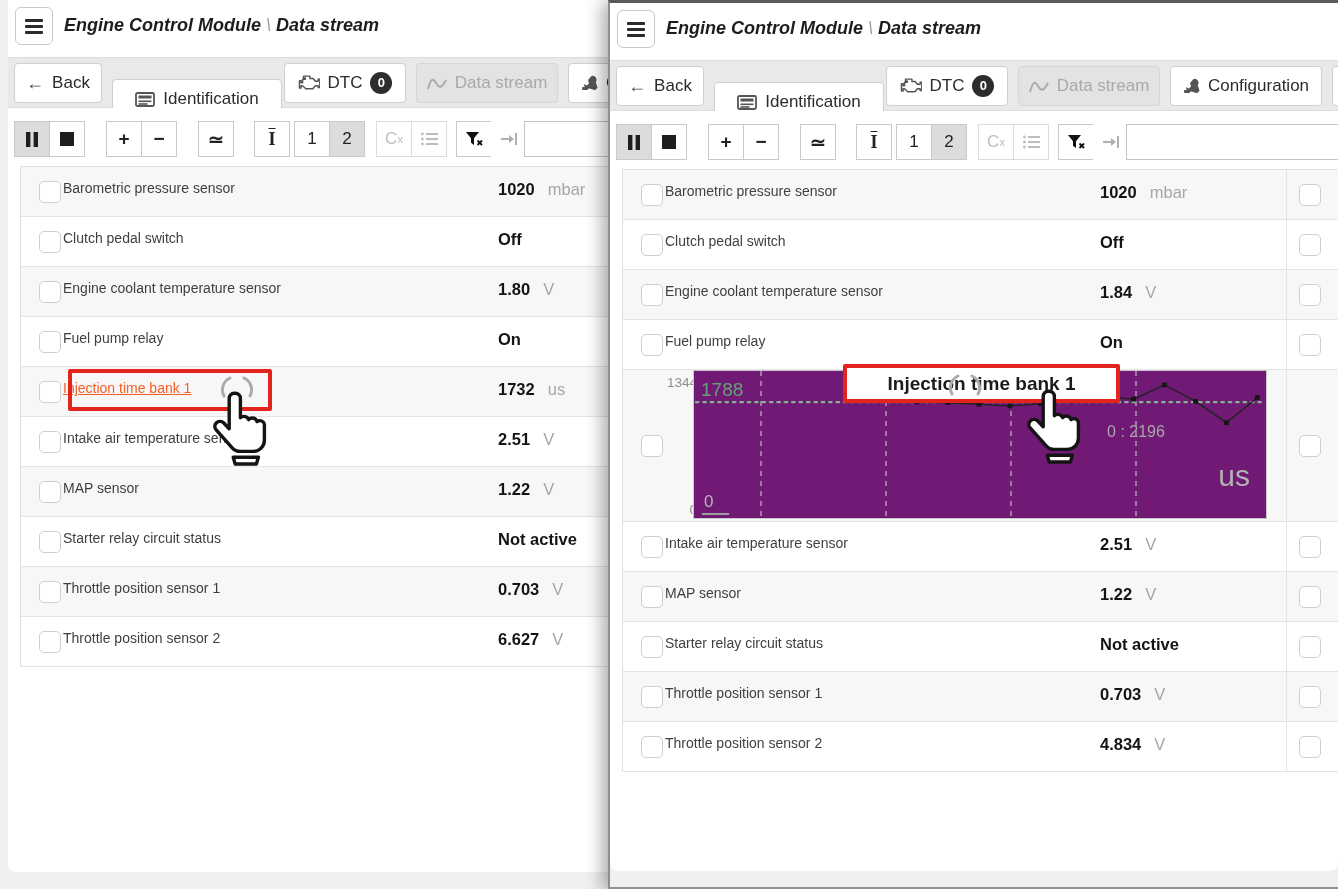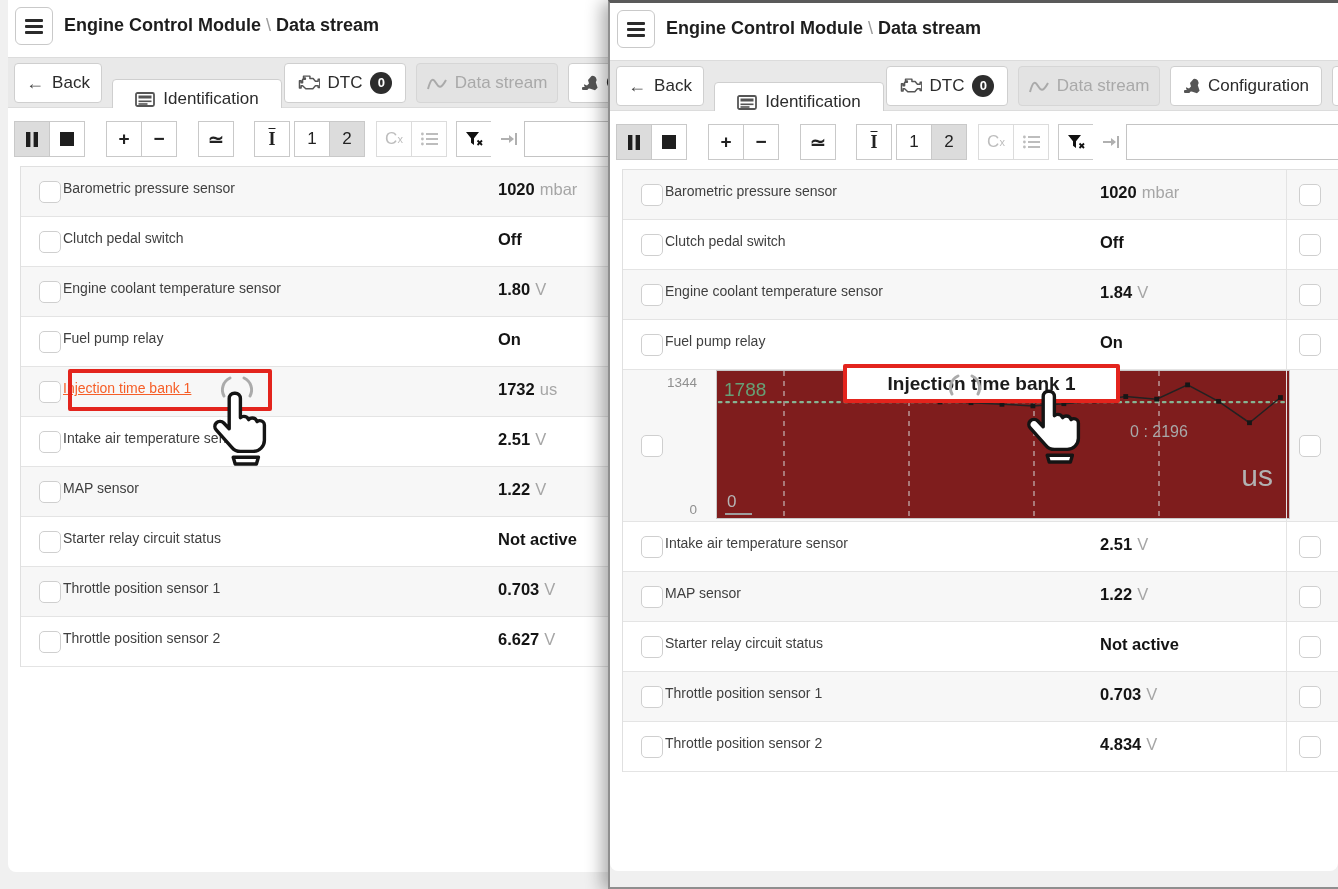--- a/index.html
+++ b/index.html
@@ -8,21 +8,21 @@
   .panel{position:absolute;top:0;}
   .card{position:relative;background:#fff;width:700px;height:872px;}
   #panel-left{left:8px;width:700px;height:889px;z-index:1;}
   #panel-left .card{border-radius:0 0 8px 8px;}
   #panel-right{left:608px;width:730px;height:889px;z-index:2;background:#f0f0f0;
      border-left:2px solid #8f8f8f;border-top:3px solid #5a5a5a;border-bottom:2px solid #8f8f8f;
      box-shadow:-6px 2px 16px rgba(0,0,0,.32);box-sizing:border-box;}
   #panel-right .card{width:728px;height:868px;border-radius:0 0 8px 8px;}
 
   
-  .hdr{position:relative;height:57px;background:#fff;}
+  .hdr{position:relative;height:57px;background:#fff;font-style:italic;}
   .burger{position:absolute;left:7px;top:7px;width:38px;height:38px;background:#fff;
      border:1px solid #c9c9c9;border-radius:6px;box-sizing:border-box;cursor:pointer;}
   .burger i{position:absolute;left:9px;width:18px;height:2.6px;background:#2b2b2b;border-radius:1px;}
   .burger i:nth-child(1){top:11px}.burger i:nth-child(2){top:17px}.burger i:nth-child(3){top:23px}
   .crumb{position:absolute;left:56px;top:15px;font-size:18px;color:#1d1d1d;font-weight:700;white-space:nowrap;}
   .crumb .sep{color:#9a9a9a;font-weight:400;padding:0 5px;}
 
   
   .tabs{position:relative;height:51px;background:#e9e9e9;border-top:1px solid #dcdcdc;border-bottom:1px solid #dcdcdc;box-sizing:border-box;}
   .tab{position:absolute;top:5px;height:40px;background:#fff;border:1px solid #cfcfcf;border-radius:4px;
@@ -58,27 +58,27 @@
   .row{position:relative;height:49px;border-bottom:1px solid #e4e4e4;background:#fff;}
   .row.alt{background:#f7f7f7;}
   .cb{position:absolute;left:18px;top:50%;margin-top:-11px;width:22px;height:22px;background:#fff;
      border:1px solid #cfcfcf;border-radius:5px;box-sizing:border-box;cursor:pointer;}
   .cb2{left:676px;}
   .coldiv{position:absolute;top:0;bottom:0;left:663px;width:1px;background:#e4e4e4;}
   .rname{position:absolute;left:42px;top:13px;font-size:14px;color:#3f3f3f;white-space:nowrap;}
   .rname.link{color:#f65e27;text-decoration:underline;cursor:pointer;}
   .rval{position:absolute;left:477px;top:13px;font-size:16.5px;white-space:nowrap;}
   .rval b{color:#141414;font-weight:700;}
-  .rval i{color:#a6a6a6;font-style:normal;padding-left:5px;}
+  .rval i{color:#a6a6a6;font-style:normal;padding-left:5px;margin-left:8px;}
 
   
   .row.chartrow{height:151px;}
   .yaxis{position:absolute;width:52px;right:auto;left:22px;font-size:13.5px;color:#8f8f8f;text-align:right;}
   .ymax{top:5px;} .ymin{bottom:4px;}
-  .chartbox{position:absolute;left:93px;top:0;width:574px;height:149px;background:#7f1d1d;
+  .chartbox{position:absolute;left:70px;top:0;width:574px;height:149px;background:#701a75;
      border:1px solid #c9c9c9;box-sizing:border-box;cursor:pointer;}
   .chartbox svg{position:absolute;left:0;top:0;}
   .reflabel{position:absolute;left:7px;top:8px;font-size:19px;color:#67a076;}
   .x0label{position:absolute;left:8px;bottom:3px;font-size:17px;color:#b5b5b5;padding:0 16px 1px 2px;border-bottom:2px solid #9e9e9e;}
   .watermark{position:absolute;left:118px;top:34px;font-size:92px;color:#a0a0a0;opacity:.85;letter-spacing:2px;}
   .rangelabel{position:absolute;left:442px;top:52px;transform:translateX(-50%);font-size:16px;color:#a8a8a8;white-space:nowrap;}
   .unitlabel{position:absolute;right:16px;top:88px;font-size:30px;color:#b2b2b2;}
 
   
   #anno{position:absolute;left:0;top:0;width:1338px;height:889px;z-index:9;pointer-events:none;}

